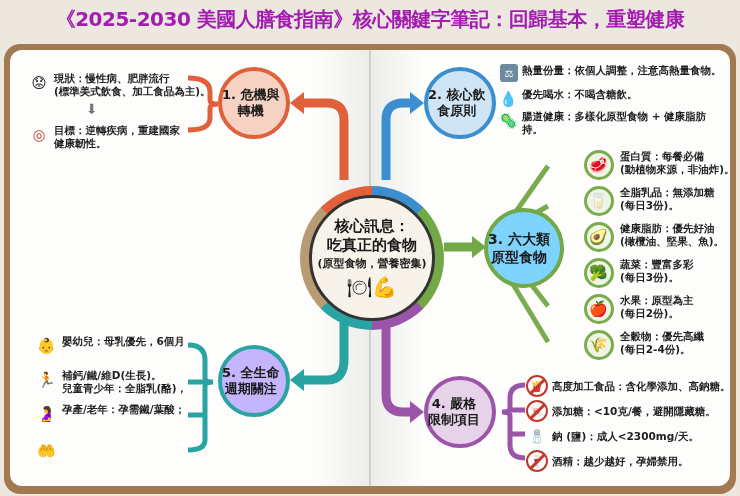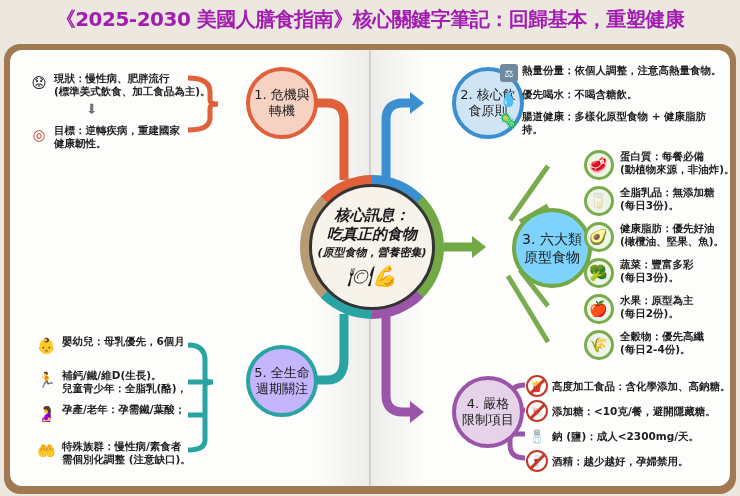--- a/index.html
+++ b/index.html
@@ -23,28 +23,27 @@
     position: absolute; top: 50px; height: 436px; background: #fbfbf9;
   }
   .page.left { left: 10px; width: 360px; border-radius: 12px 0 0 12px;
     background: linear-gradient(to right, #fdfdfb 85%, #ececea 100%); }
   .page.right { left: 370px; width: 360px; border-radius: 0 12px 12px 0;
     background: linear-gradient(to left, #fdfdfb 85%, #ececea 100%); }
   .spine { position: absolute; left: 369px; top: 50px; width: 2px; height: 436px; background: #cfcfcc; }
   svg.conn { position: absolute; left: 0; top: 0; width: 740px; height: 496px; }
   .node {
     position: absolute; border-radius: 50%; display: flex; align-items: center;
-    justify-content: center; text-align: center; font-weight: normal;
-    font-size: 13px; line-height: 16px; color: #1a1a1a; margin-left: 28px;
+    text-align: center; font-weight: bold;
+    font-size: 13px; line-height: 16px; color: #1a1a1a;
   }
   .node span { display: block; }
   .center {
-    position: absolute; left: 300px; top: 175px; width: 144px; height: 144px; border-radius: 50%;
+    position: absolute; left: 300px; top: 186px; width: 144px; height: 144px; border-radius: 50%;
     background: conic-gradient(#3b8fd0 0deg 45deg, #72a846 45deg 135deg, #9b55a8 135deg 180deg, #2aa3a3 180deg 225deg, #b89b72 225deg 315deg, #e0603a 315deg 360deg);
-    font-style: italic;
   }
   .center-inner {
     position: absolute; left: 9px; top: 9px; width: 126px; height: 126px; border-radius: 50%;
     background: #f7f3ea; border: 3px solid #333; display: flex; flex-direction: column;
     align-items: center; justify-content: center; text-align: center;
   }
   .c1 { font-size: 15px; font-weight: bold; line-height: 19px; }
   .c2 { font-size: 11px; font-weight: bold; line-height: 14px; margin-top: 2px; }
   .c-icons { font-size: 20px; margin-top: 4px; }
   .item { position: absolute; display: flex; align-items: flex-start; font-size: 10.5px; line-height: 13px; font-weight: bold; color: #1e1e1e; }
@@ -245,17 +244,13 @@
     </div>
 </div>
 <div class="item" style="left:36px;top:403px;">
   <div class="ico">🤰</div>
   <div>
       <div>孕產/老年：孕需鐵/葉酸；</div>
     </div>
 </div>
 <div class="item" style="left:36px;top:440px;">
   <div class="ico">🤲</div>
-  <div>
-      <div>特殊族群：慢性病/素食者</div>
-      <div>需個別化調整 (注意缺口)。</div>
-    </div>
 </div>
 
 </body></html>

